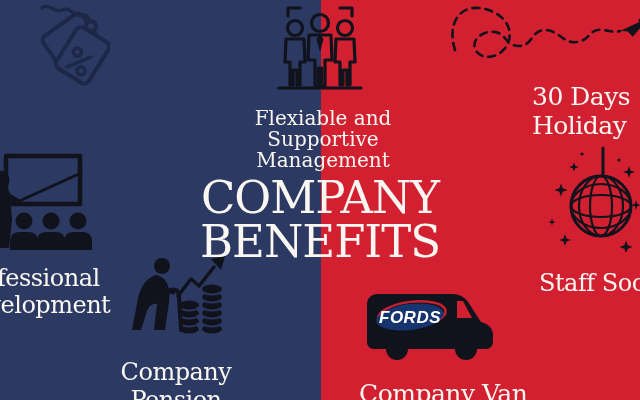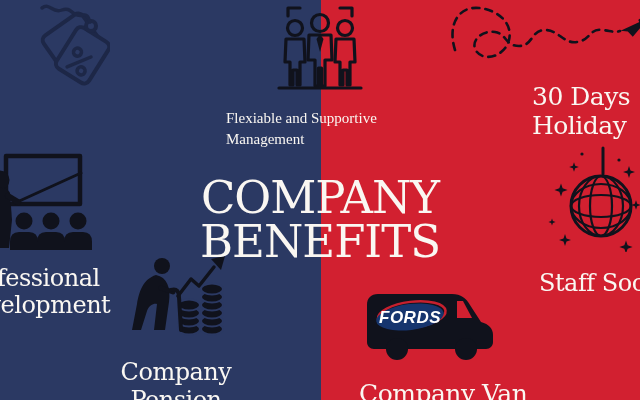--- a/index.html
+++ b/index.html
@@ -9,21 +9,21 @@
   }
   .half { position:absolute; top:0; height:400px; }
   .half-left  { left:0;   width:321px; background:var(--blue); }
   .half-right { left:321px; width:319px; background:var(--red); }
   .label {
     position:absolute; color:var(--text-white); white-space:pre-line;
     letter-spacing:-0.5px;
     margin-top:20px;
   }
   .lbl-staff-discount { left:1px;  top:96px;  font-size:24px; }
-  .lbl-management  { left:226px; top:88px;  width:194px; font-size:15px; line-height:21px; letter-spacing:0;font-family:Liberation Serif, serif; }
+  .lbl-management  { left:226px; top:88px;  width:194px; text-align:center; font-size:20px; line-height:21px; letter-spacing:0; }
   .lbl-holiday     { left:532px; top:62px;  font-size:25px; line-height:29px; }
   .lbl-title       { left:0; top:156px; width:640px; text-align:center; font-size:45px; line-height:44px; letter-spacing:-1px; }
   .lbl-profdev     { left:-45px; top:245px; width:146px; text-align:center; font-size:24px; line-height:27px; }
   .lbl-pension     { left:114px; top:338px; width:124px; text-align:center; font-size:24px; line-height:28px; }
   .lbl-social      { left:539px; top:249px; font-size:24px; white-space:nowrap; }
   .lbl-van         { left:359px; top:359px; width:156px; text-align:center; font-size:25px; white-space:nowrap; }
   .ic { position:absolute; }
   .stroke { fill:none; stroke:var(--icon-black); stroke-linecap:round; stroke-linejoin:round; }
   .fill   { fill:var(--icon-black); stroke:none; }
   .dashed { stroke-dasharray:7 6; }

